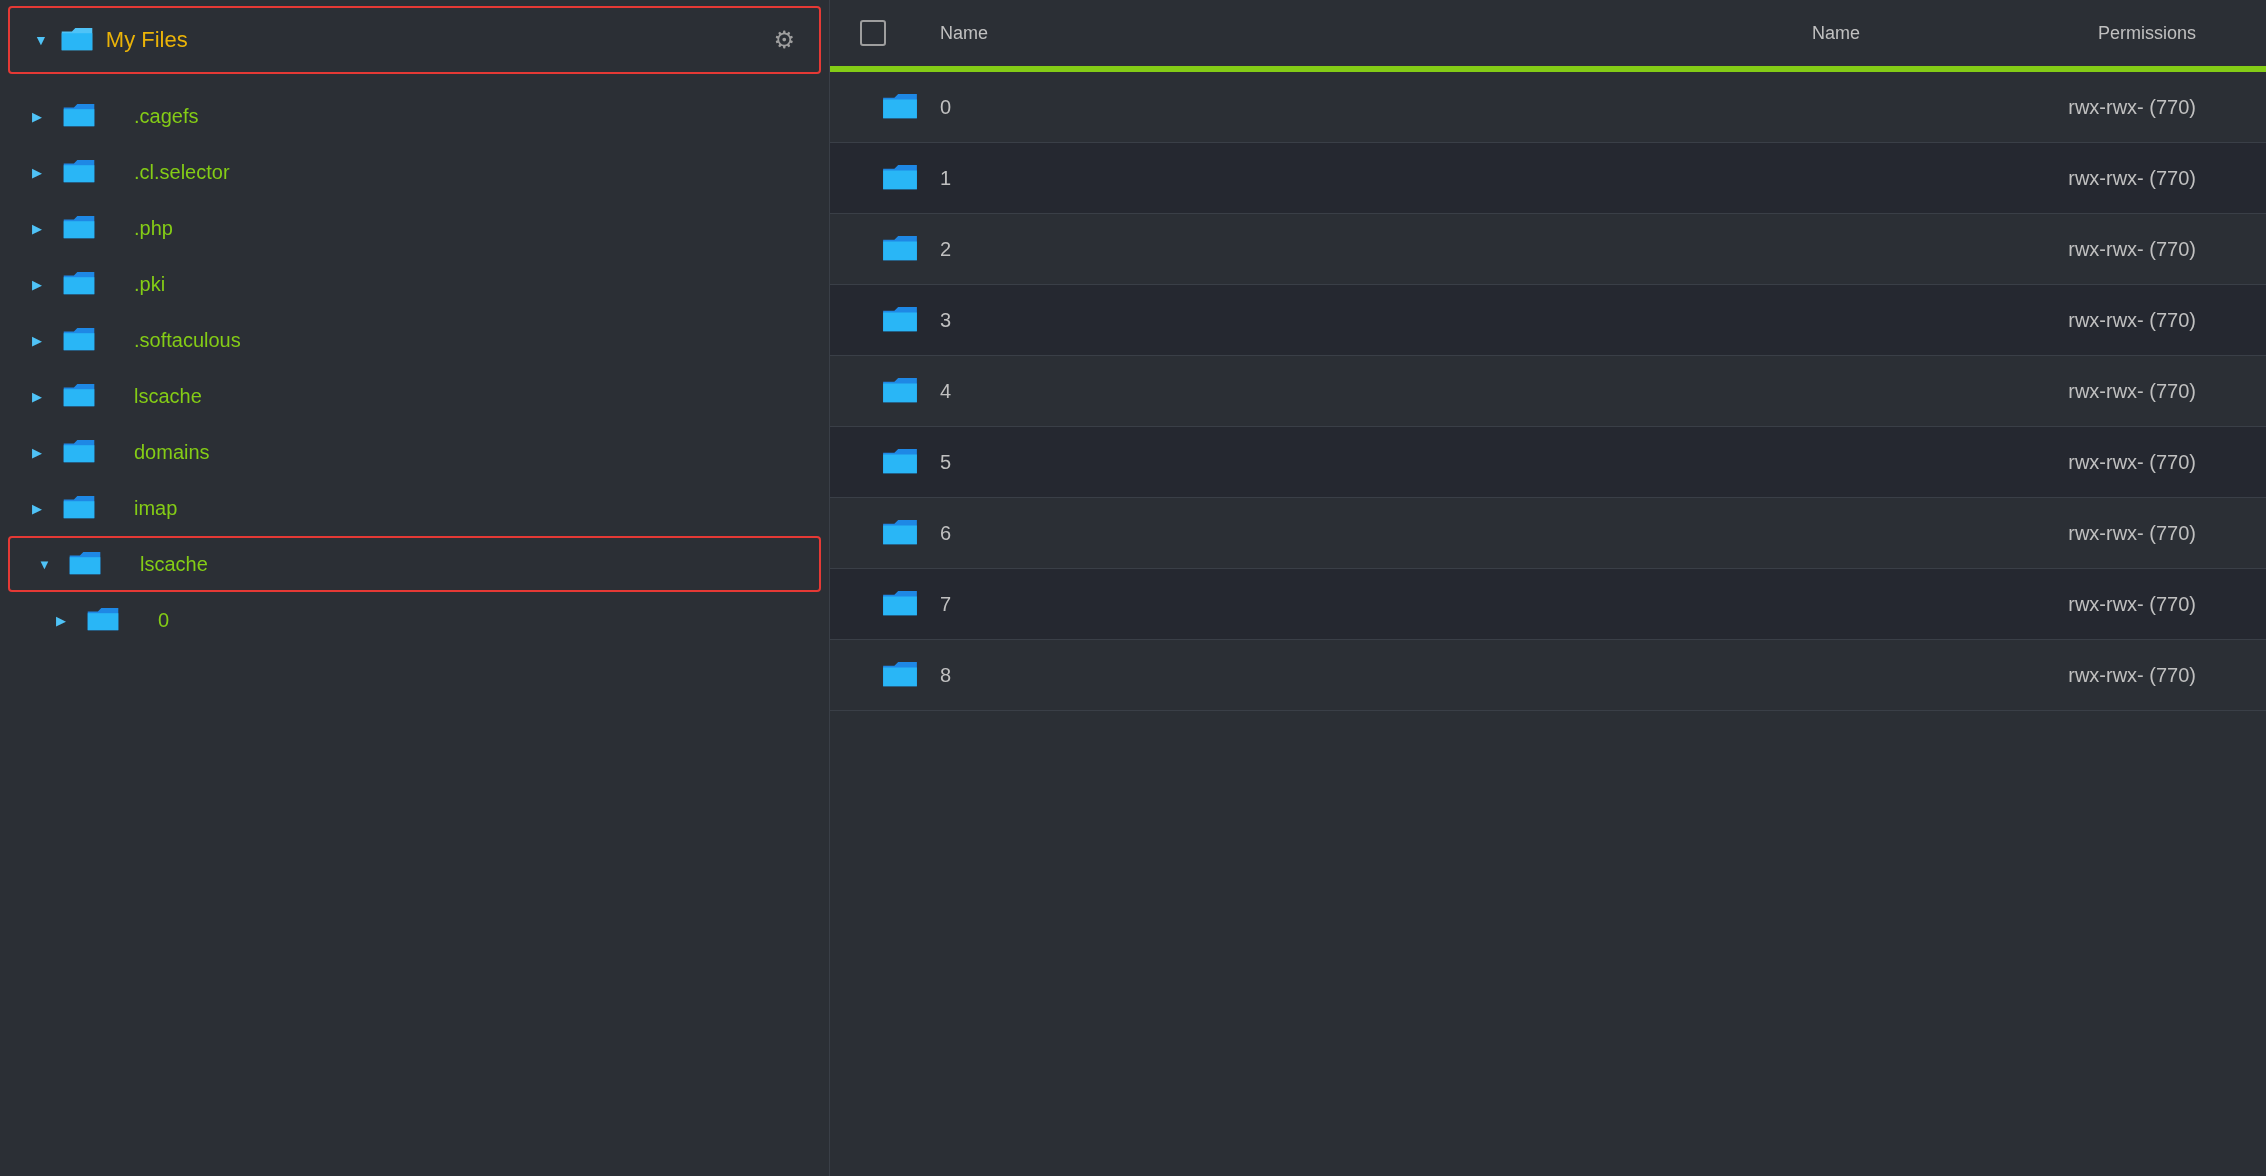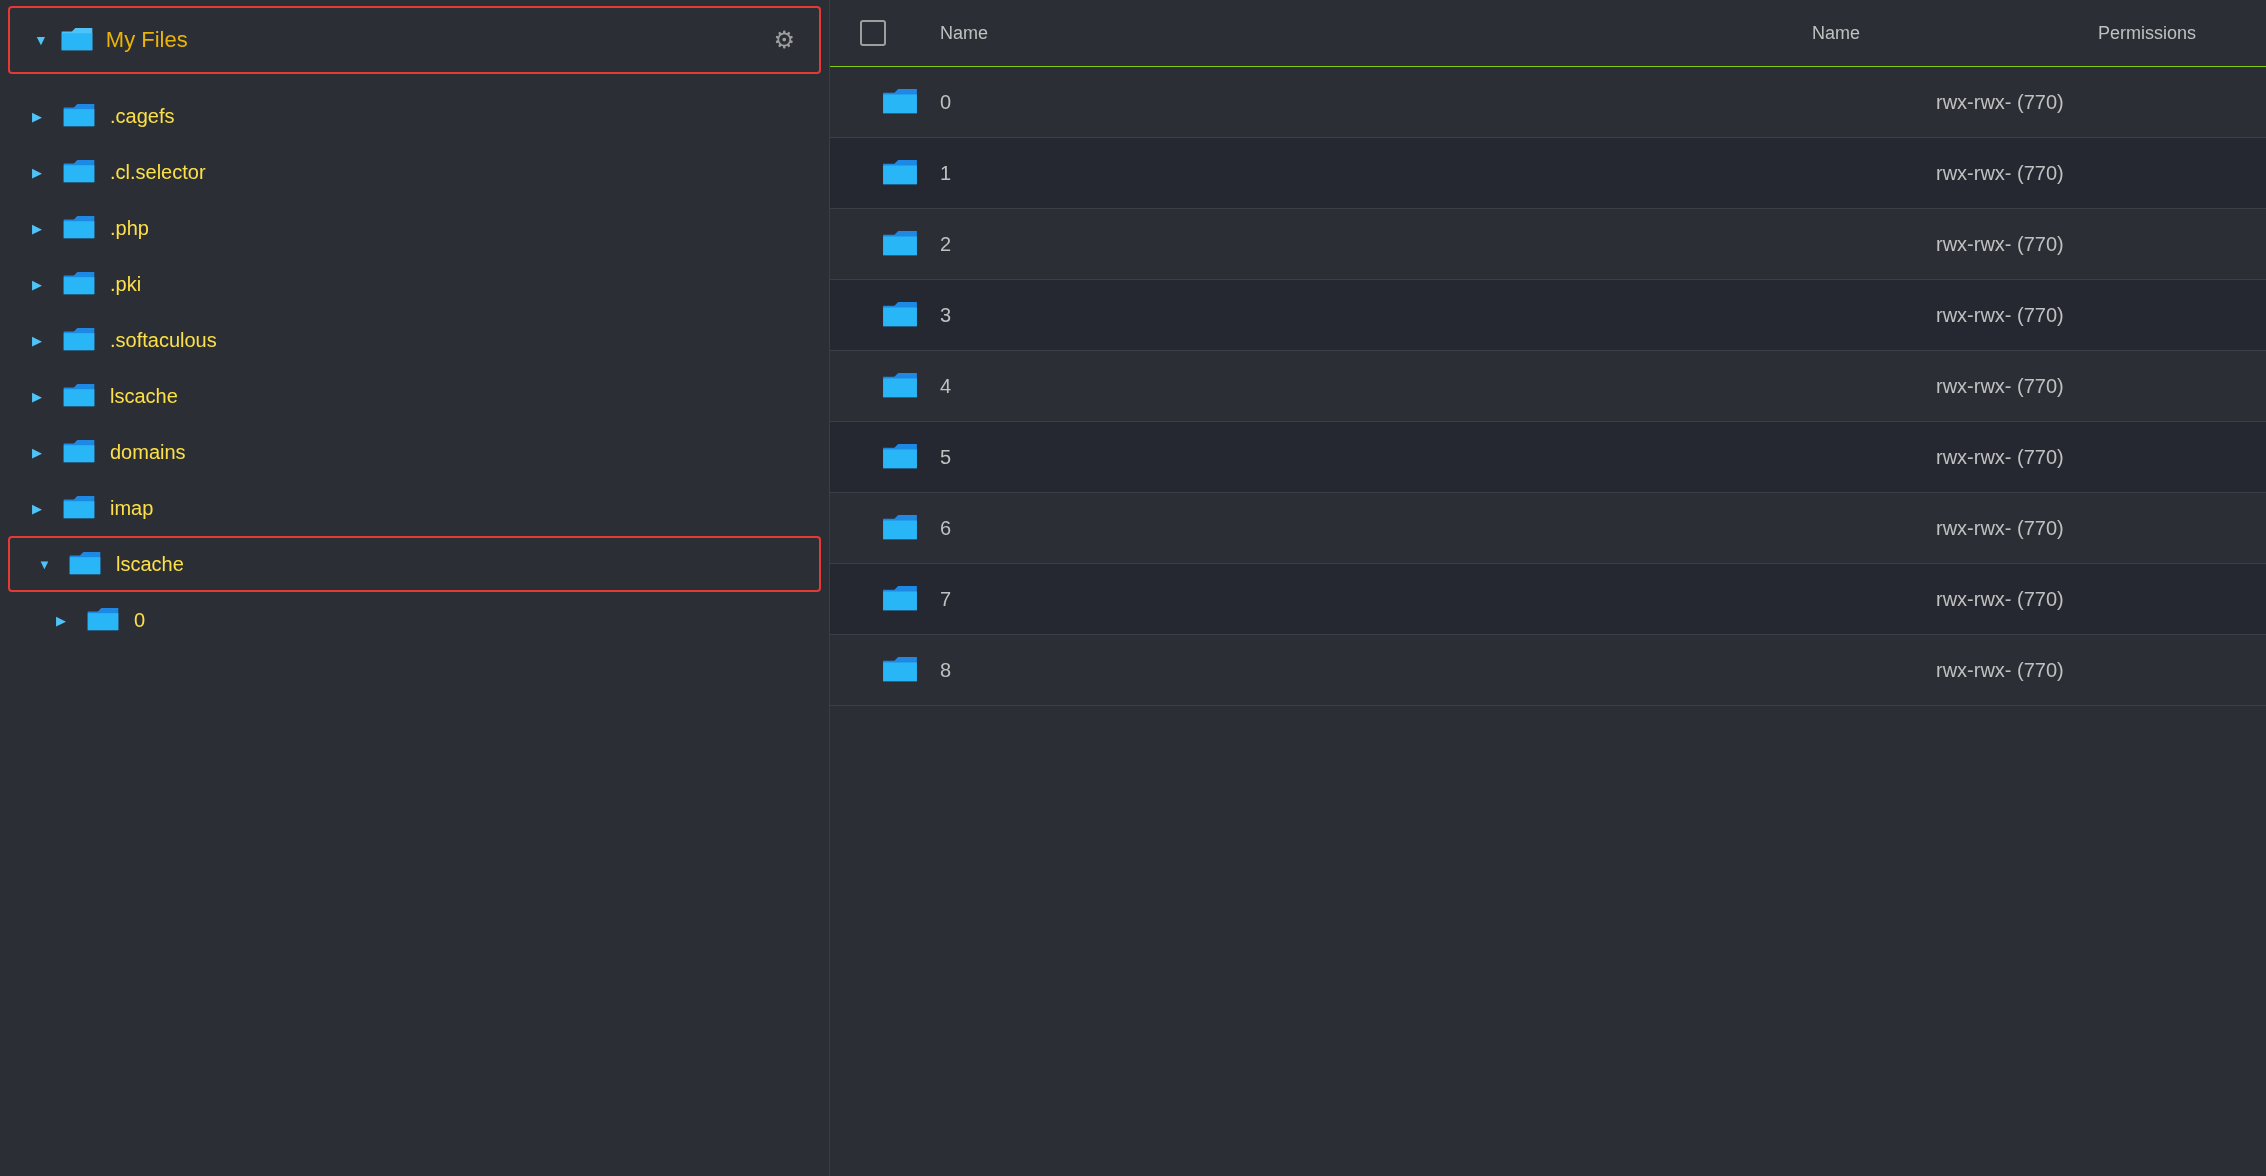--- a/index.html
+++ b/index.html
@@ -90,22 +90,23 @@
       width: 16px;
       flex-shrink: 0;
     }
 
     .folder-svg {
       width: 34px;
       height: 28px;
     }
 
     .tree-label {
-      color: #fde047;
+      color: #84cc16;
       font-size: 20px;
+      margin-left: 24px;
     }
 
     
     .tree-subitem {
       display: flex;
       align-items: center;
       padding: 14px 20px 14px 56px;
       cursor: pointer;
       gap: 14px;
     }
@@ -116,21 +117,21 @@
       background-color: #2b2f35;
       display: flex;
       flex-direction: column;
     }
 
     .table-header {
       display: grid;
       grid-template-columns: 80px 1fr 200px 300px;
       align-items: center;
       padding: 20px 30px;
-      border-bottom: 1px solid #84cc16;
+      border-bottom: 6px solid #84cc16;
       background-color: #2b2f35;
     }
 
     .checkbox-container {
       display: flex;
       align-items: center;
     }
 
     .header-checkbox {
       width: 26px;
@@ -191,20 +192,21 @@
 
     .row-size {
       color: #c0c0c0;
       font-size: 20px;
       text-align: center;
     }
 
     .row-permissions {
       color: #c0c0c0;
       font-size: 20px;
+      text-align: right;
       padding-right: 40px;
     }
 
     
     .folder-shape {
       fill: #4fc3f7;
     }
   </style>
 </head>
 <body>

